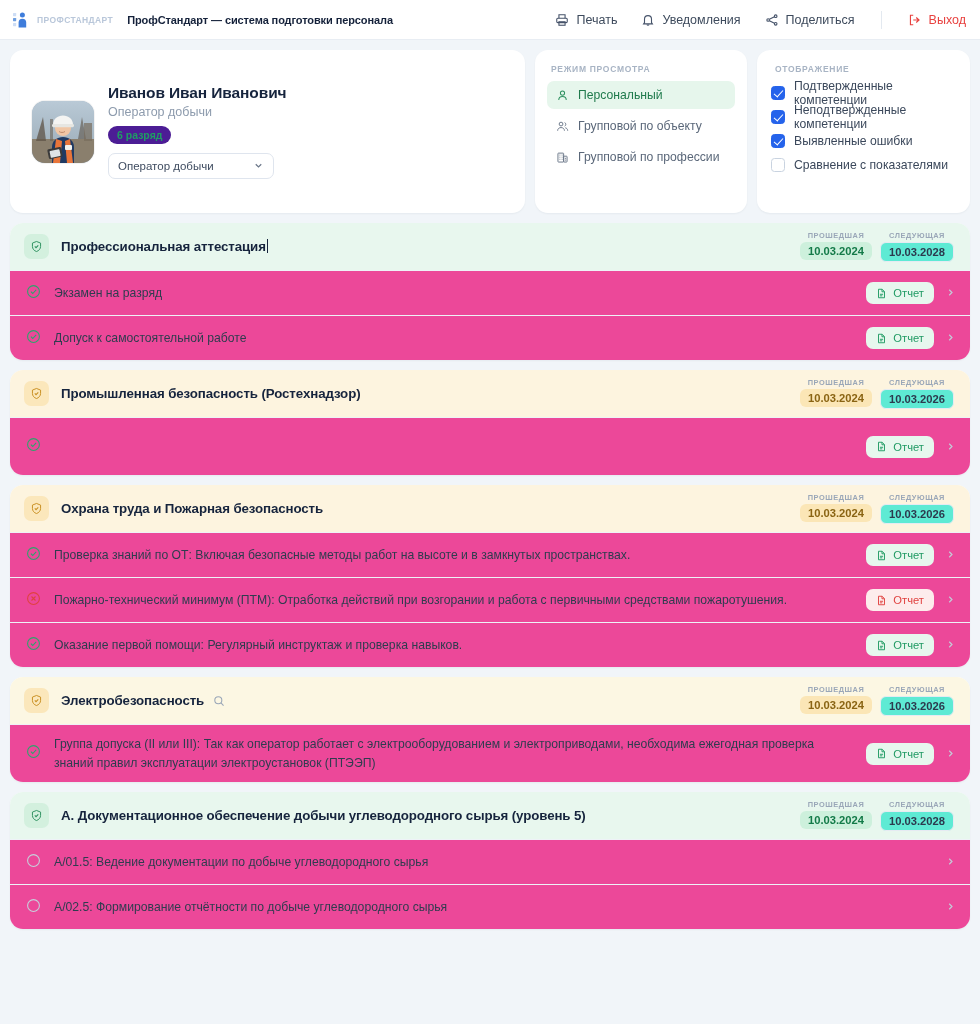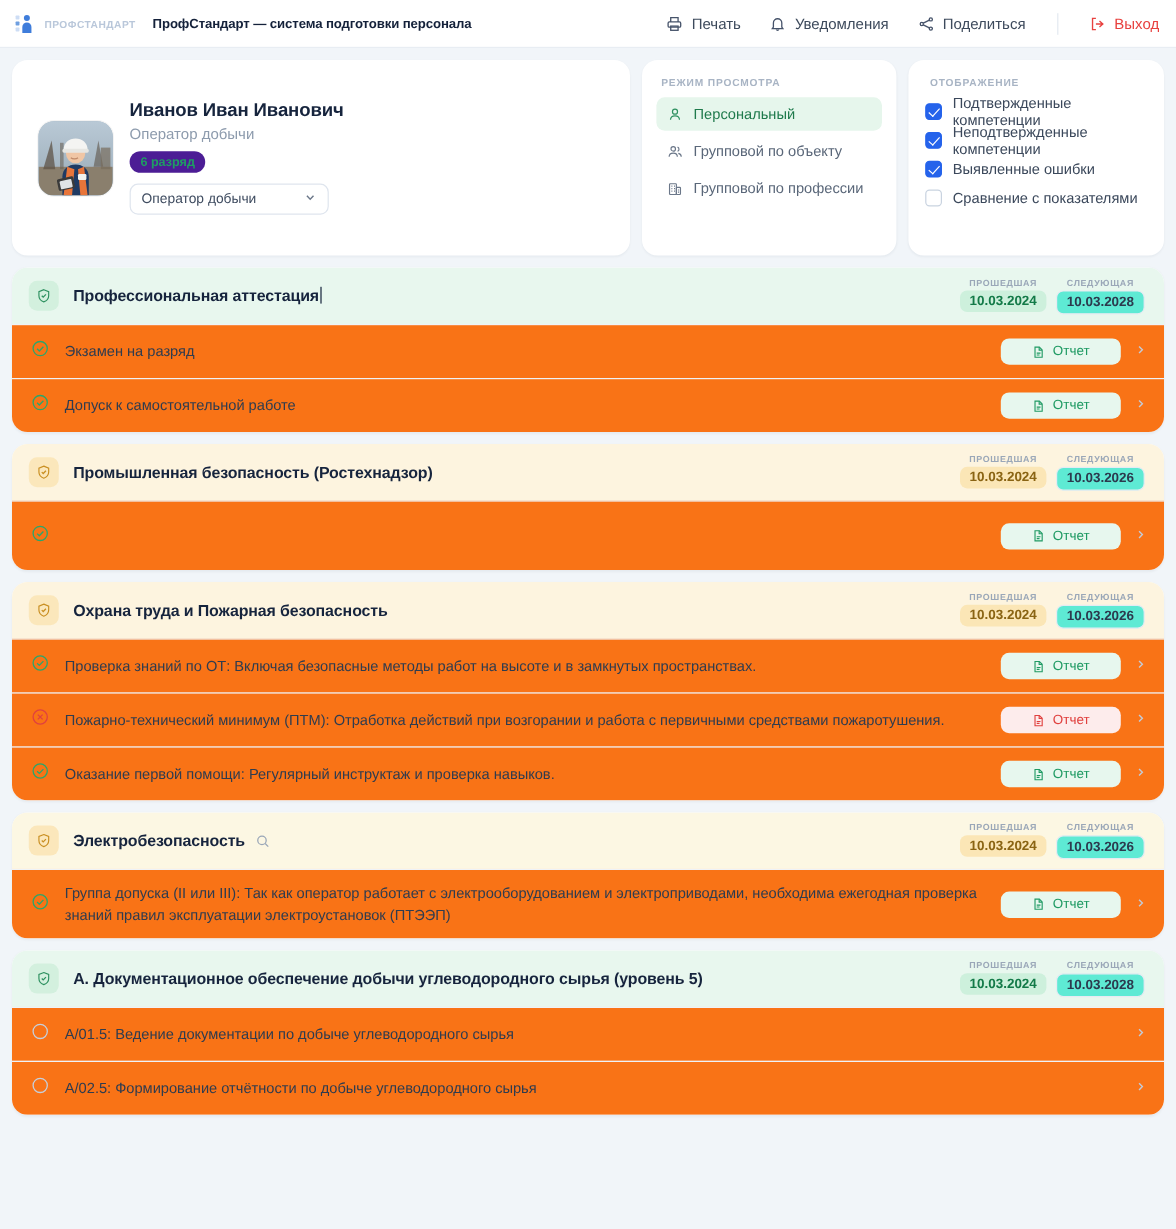--- a/index.html
+++ b/index.html
@@ -276,39 +276,39 @@
     border: 1px solid #e6ebf2;
   }
 
   
   .row {
     display: flex;
     align-items: center;
     padding: 0 14px 0 16px;
     min-height: 45px;
     border-top: 1px solid #eef2f7;
-    background: #f97316;
+    background: #ec4899;
     cursor: pointer;
   }
   .row.tall { min-height: 58px; padding-top: 9px; padding-bottom: 9px; }
   .row-ico { flex: none; margin-right: 13px; display: block; }
   .row-text {
     font-size: 12.2px;
     color: #2f3c4f;
     line-height: 1.52;
     padding-right: 14px;
     flex: 1;
   }
   .rep {
     margin-left: auto;
     display: flex;
     align-items: center;
     gap: 6px;
     border-radius: 7px;
-    padding: 5px 26px;
+    padding: 5px 10px;
     font-size: 11.2px;
     font-weight: 400;
     white-space: nowrap;
     flex: none;
     cursor: pointer;
   }
   .rep.ok { background: #e7f7ee; color: #1f9a63; }
   .rep.err { background: #fdecec; color: #e0413f; }
   .rep svg { display: block; }
   .chev-r { margin-left: 11px; flex: none; display: block; }

